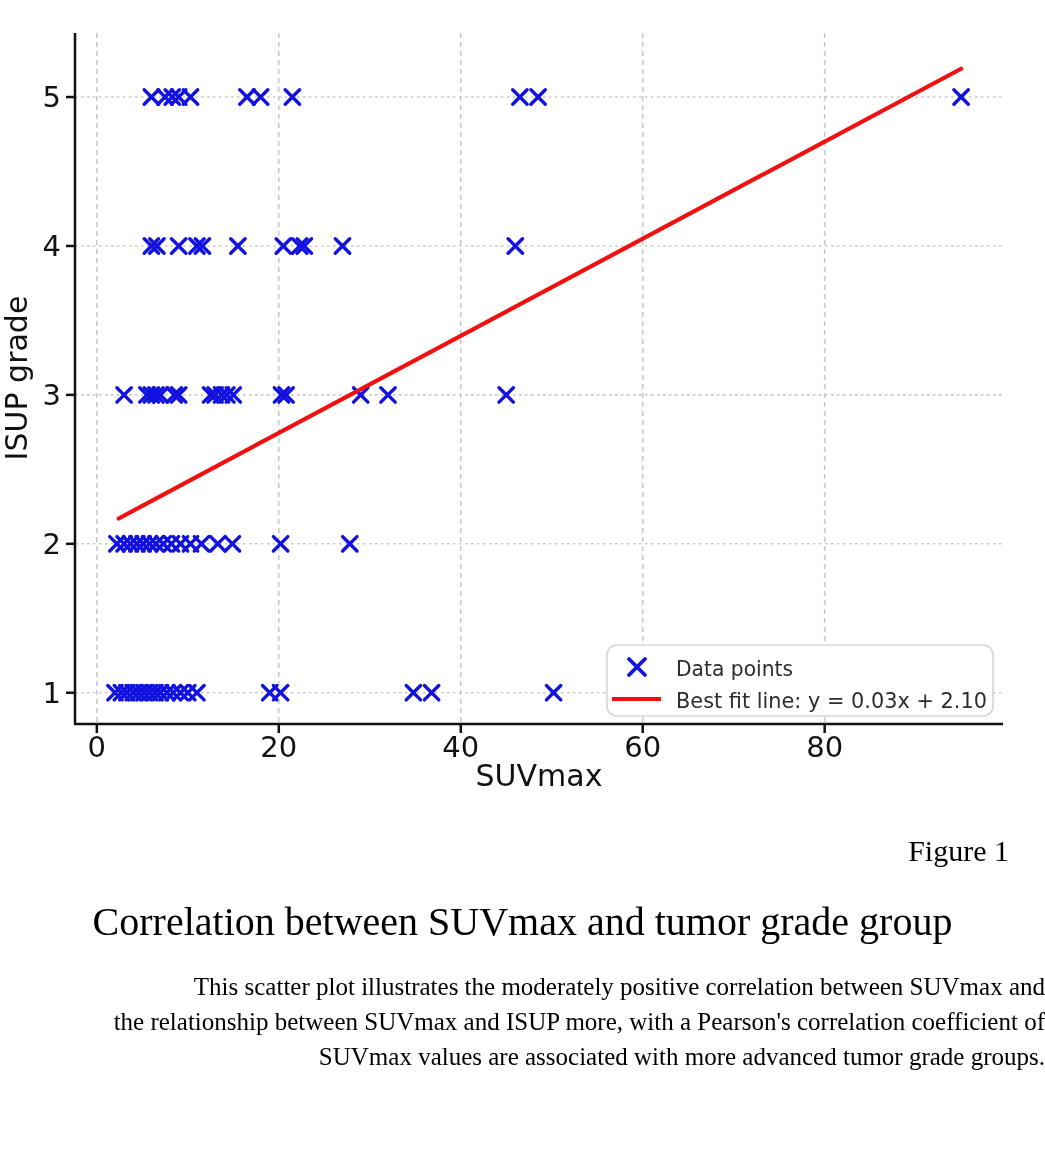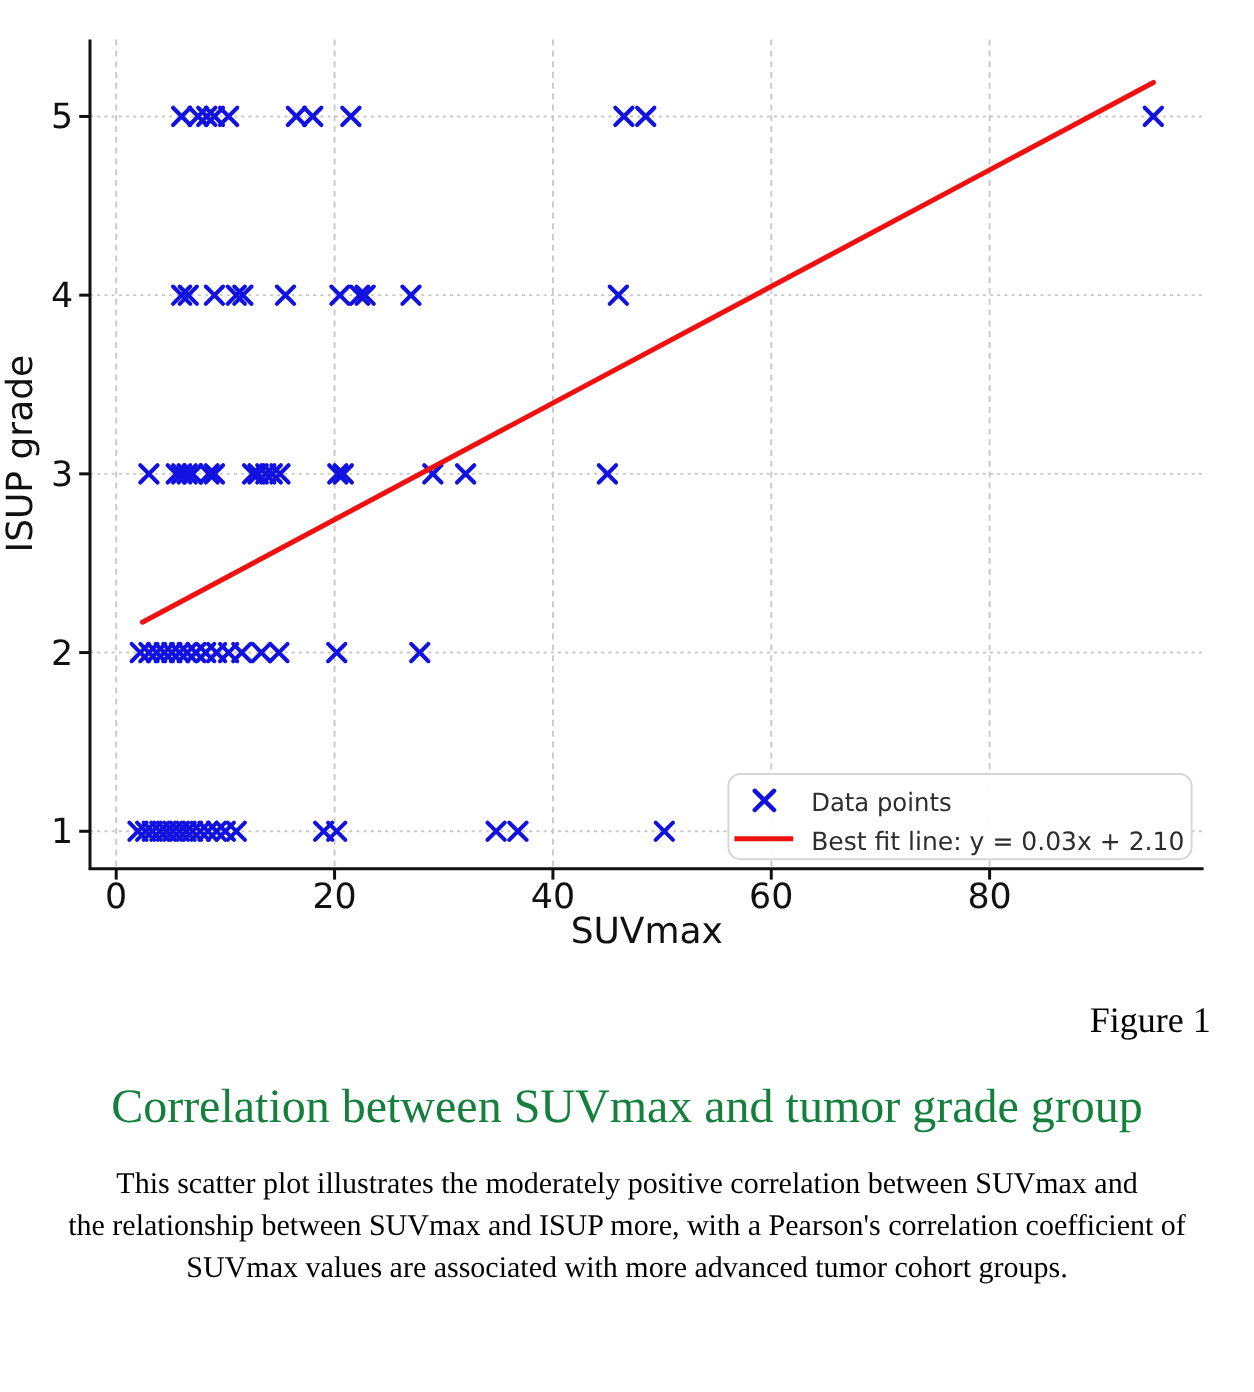--- a/index.html
+++ b/index.html
@@ -31,29 +31,29 @@
     color: #000000;
     white-space: nowrap;
   }
   .fig-title {
     position: absolute;
     top: 898px;
     left: 0;
     width: 1045px;
     text-align: center;
     font-size: 40px;
-    color: #15803d;
+    color: #000000;
     white-space: nowrap;
   }
   .fig-caption {
     position: absolute;
     top: 969px;
     left: 0;
     width: 1045px;
-    text-align: center;
+    text-align: right;
     color: #000000;
   }
   .fig-caption .cap-line {
     font-size: 25px;
     line-height: 35px;
     white-space: nowrap;
   }
 </style>
 </head>
 <body>
@@ -185,16 +185,16 @@
       </g>
     </svg>
 
   <div class="fig-label">Figure 1</div>
 
   <div class="fig-title">Correlation between SUVmax and tumor grade group</div>
 
   <div class="fig-caption">
     <div class="cap-line">This scatter plot illustrates the moderately positive correlation between SUVmax and</div>
     <div class="cap-line">the relationship between SUVmax and ISUP more, with a Pearson's correlation coefficient of</div>
-    <div class="cap-line">SUVmax values are associated with more advanced tumor cohort groups.</div>
+    <div class="cap-line">SUVmax values are associated with more advanced tumor grade groups.</div>
   </div>
 
 </div>
 
 </body></html>

